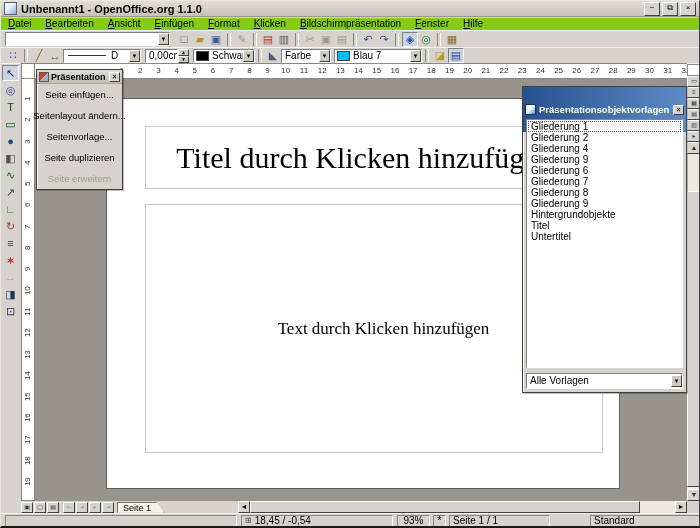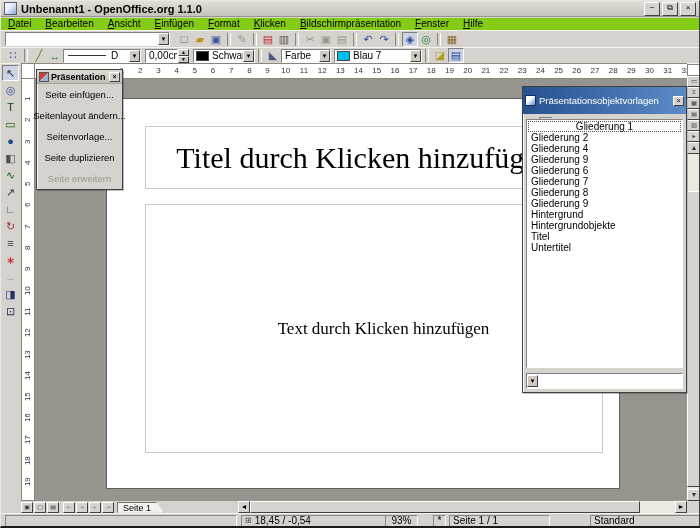--- a/index.html
+++ b/index.html
@@ -89,30 +89,30 @@
     border-bottom:1px solid #a8a49c;font-size:9px;font-weight:bold;}
   .palette-icon{width:8px;height:8px;flex:none;background:linear-gradient(135deg,#d04030 45%,#9fb2cc 45%);border:1px solid #555;margin-right:2px;}
   .close-btn{margin-left:auto;width:11px;height:10px;flex:none;background:#d6d3ce;border:1px solid;border-color:#fff #404040 #404040 #fff;
     font-size:7px;line-height:8px;text-align:center;box-sizing:border-box;}
   .pal-item{height:21px;display:flex;align-items:center;justify-content:center;font-size:9.5px;white-space:nowrap;}
   .pal-item.disabled{color:#9b978e;}
   
   .stylist{position:absolute;left:521px;top:85px;width:165px;height:307px;background:#d6d3ce;z-index:25;
     border:1px solid #404040;box-shadow:inset 1px 1px 0 #fff,1px 1px 0 rgba(0,0,0,.25);box-sizing:border-box;}
   .stylist-title{height:13px;background:linear-gradient(90deg,#26518e,#5c8bc6);color:#fff;display:flex;align-items:center;
-    padding:7px 2px;font-size:9.5px;font-weight:normal;}
+    padding:16px 2px;font-size:9.5px;font-weight:bold;}
   .stylist-icon{width:9px;height:9px;flex:none;background:linear-gradient(135deg,#fff 40%,#5c8bc6);border:1px solid #16315e;margin-right:3px;}
   .stylist-title .close-btn{color:#000;}
   .stylist-toolbar{height:17px;display:flex;align-items:center;padding:1px 2px;}
   .stylist-toolbar .tbtn{width:14px;height:14px;font-size:9px;}
   .st-spacer{flex:1;}
   .stylist-list{position:absolute;left:3px;right:3px;top:32px;bottom:24px;background:#fff;border:1px solid;
     border-color:#8a867e #fff #fff #8a867e;box-sizing:border-box;font-size:10px;overflow:hidden;padding:1px;}
   .style-item{height:11px;line-height:10px;padding:0 2px;border:1px dotted transparent;box-sizing:border-box;white-space:nowrap;}
-  .style-item.selected{border-color:#555;text-align:center;}
+  .style-item.selected{border-color:#555;}
   .stylist-filter{position:absolute;left:3px;right:3px;bottom:3px;height:16px;}
   .stylist-filter .combo{width:100%;height:16px;}
 </style>
 </head>
 <body>
 
 <div class="window">
 
   <div class="titlebar">
     <span class="app-icon"></span>
@@ -415,21 +415,21 @@
       <span class="hs-btn">►</span>
     </span>
   </div>
 
   <div class="statusbar">
     <span class="sfield" style="left:4px;width:232px;"></span>
     <span class="sfield" style="left:240px;width:152px;">
       <span class="pos-icon">⊞</span>
       <span>18,45 / -0,54</span>
     </span>
-    <span class="sfield" style="left:384px;width:33px;justify-content:center;">93%</span>
+    <span class="sfield" style="left:396px;width:33px;justify-content:center;">93%</span>
     <span class="sfield" style="left:432px;width:13px;justify-content:center;">*</span>
     <span class="sfield" style="left:448px;width:101px;">Seite 1 / 1</span>
     <span class="sfield" style="left:553px;width:143px;margin-left:36px;">Standard</span>
   </div>
 
   <div class="palette">
     <div class="palette-title">
       <span class="palette-icon"></span>
       <span>Präsentation</span>
       <span class="close-btn">×</span>
@@ -477,25 +477,25 @@
     <div class="stylist-list">
 
     <div class="style-item selected">Gliederung 1</div>
         <div class="style-item">Gliederung 2</div>
         <div class="style-item">Gliederung 4</div>
         <div class="style-item">Gliederung 9</div>
         <div class="style-item">Gliederung 6</div>
         <div class="style-item">Gliederung 7</div>
         <div class="style-item">Gliederung 8</div>
         <div class="style-item">Gliederung 9</div>
-        <div class="style-item">Hintergrund</div>
         <div class="style-item">Hintergrundobjekte</div>
         <div class="style-item">Titel</div>
         <div class="style-item">Untertitel</div>
       </div>
     <div class="stylist-filter">
       <span class="combo">
+        <span class="val">Alle Vorlagen</span>
         <span class="arrowbtn">▼</span>
       </span>
     </div>
   </div>
 
 </div>
 
 </body></html>

